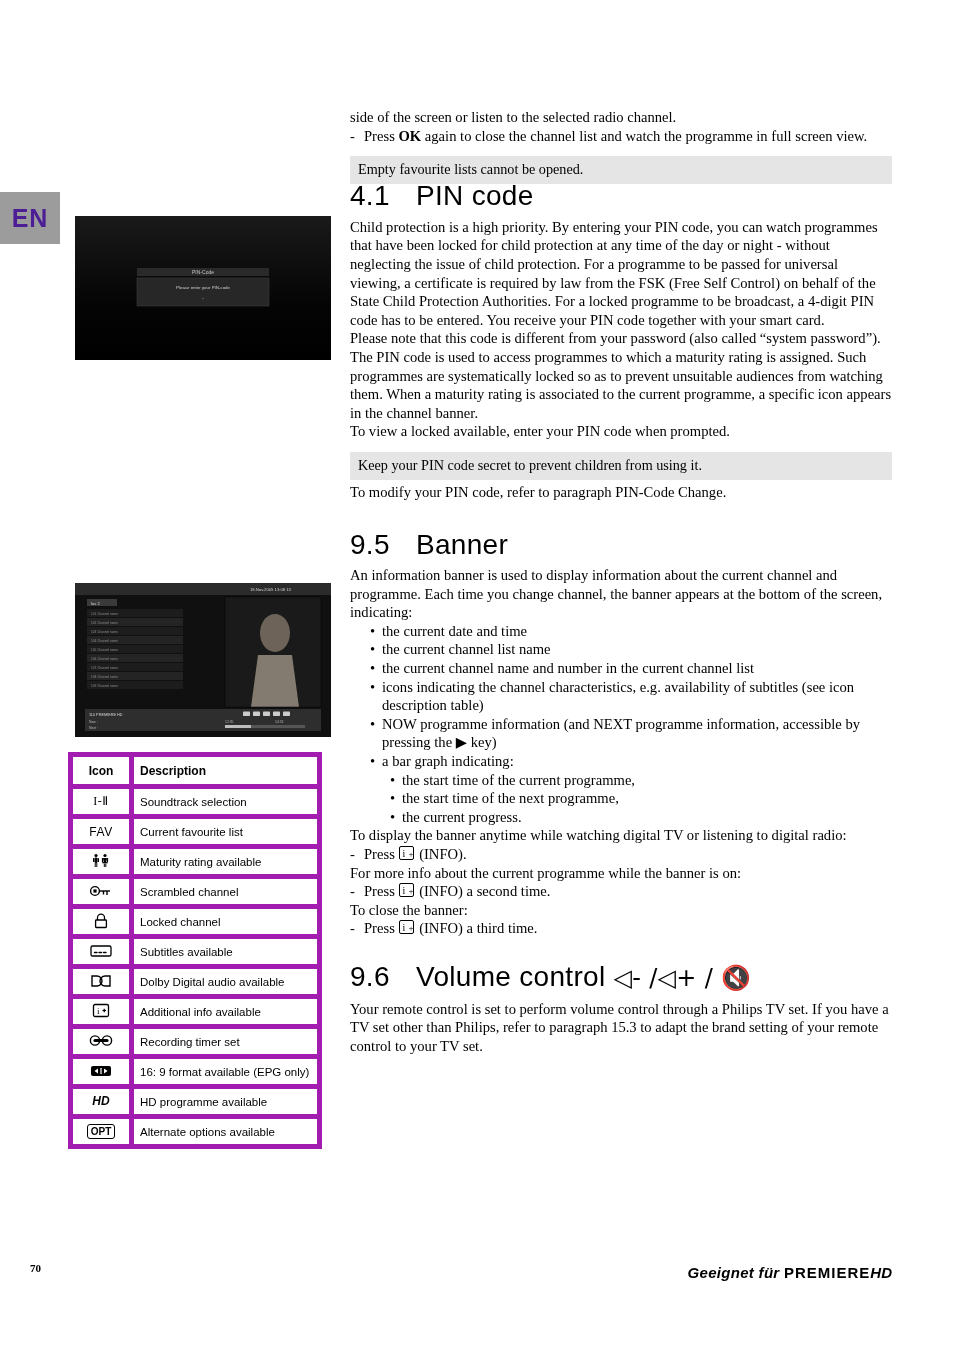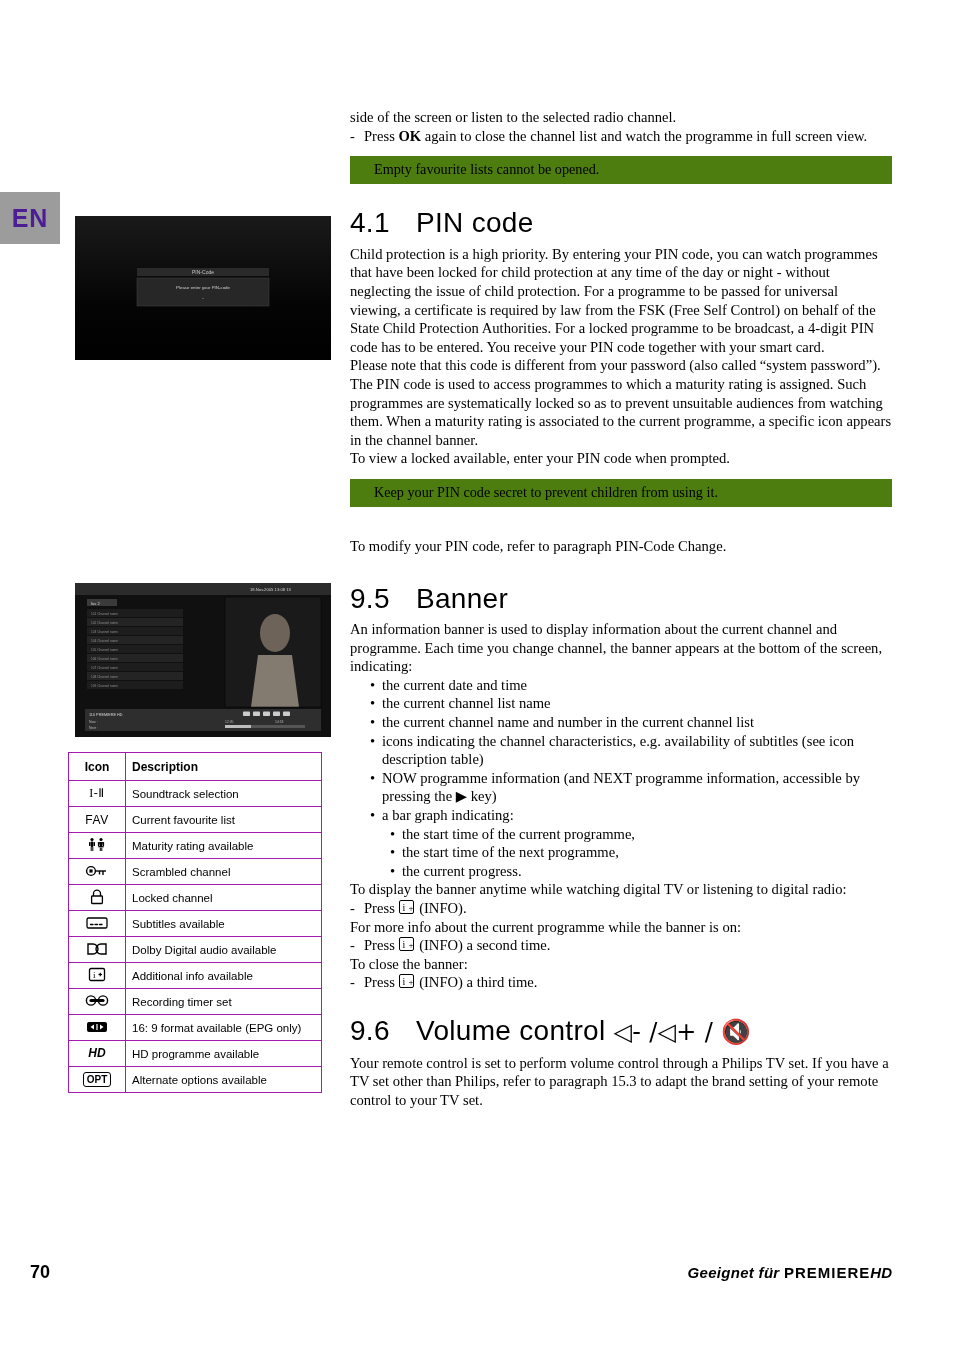--- a/index.html
+++ b/index.html
@@ -59,23 +59,23 @@
     padding-left: 14px;
     margin: 0;
   }
   .hang .dash {
     position: absolute;
     left: 0;
     top: 0;
   }
 
   .note {
-    background: #4d7c0f;
-    padding: 5px 8px 6px 24px;
-    margin: 11px 0 30px 0;
+    background: #e5e5e5;
+    padding: 5px 8px 6px 8px;
+    margin: 11px 0 3px 0;
     font-size: 14.2px;
     line-height: 17px;
   }
 
   h2.sec {
     font-family: "Liberation Sans", sans-serif;
     font-size: 28px;
     font-weight: normal;
     margin: 0 0 12px 0;
     letter-spacing: 0.3px;
@@ -164,21 +164,21 @@
   .icon-table {
     position: absolute;
     left: 68px;
     top: 752px;
     width: 254px;
     border-collapse: collapse;
     font-family: "Liberation Sans", sans-serif;
     font-size: 11.5px;
   }
   .icon-table td, .icon-table th {
-    border: 1px solid #a21caf;
+    border: 5px solid #a21caf;
     padding: 3px 6px;
     text-align: left;
     vertical-align: middle;
     height: 19px;
   }
   .icon-table th {
     font-weight: bold;
     font-size: 12px;
     padding: 4px 6px;
   }
@@ -208,22 +208,22 @@
     font-size: 12px;
     font-weight: normal;
     letter-spacing: 0.5px;
   }
 
   
   .pagenum {
     position: absolute;
     left: 30px;
     top: 1262px;
-    font-family: Liberation Sans, sans-serif;
-    font-size: 18px;
+    font-family: Liberation Serif, serif;
+    font-size: 11px;
     font-weight: bold;
   }
   .footer-brand {
     position: absolute;
     right: 62px;
     top: 1264px;
     font-family: "Liberation Sans", sans-serif;
     font-size: 15px;
     letter-spacing: 0.3px;
   }

